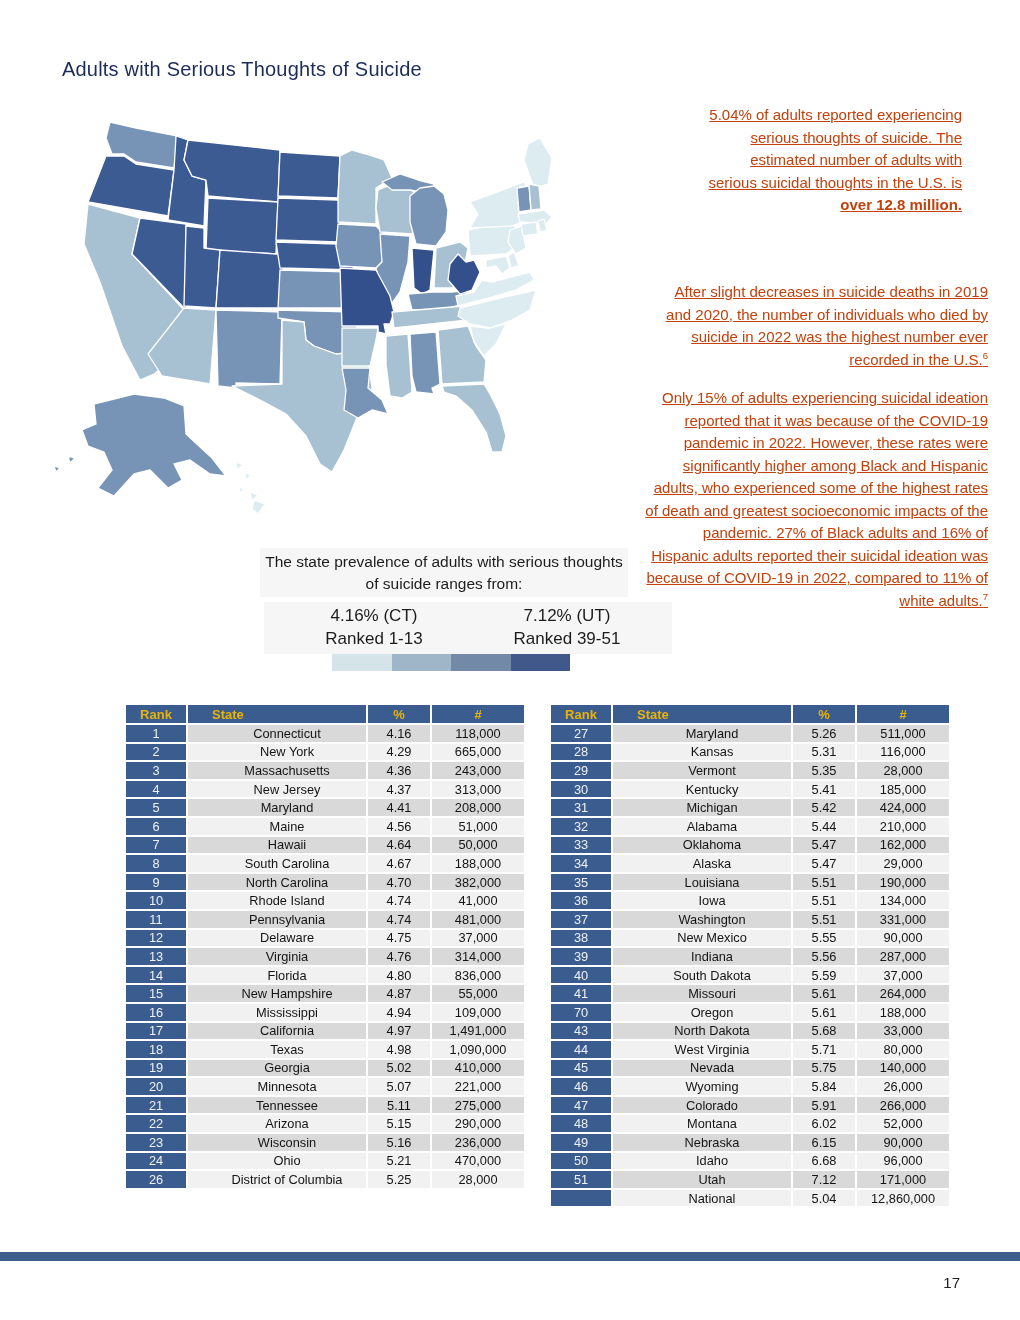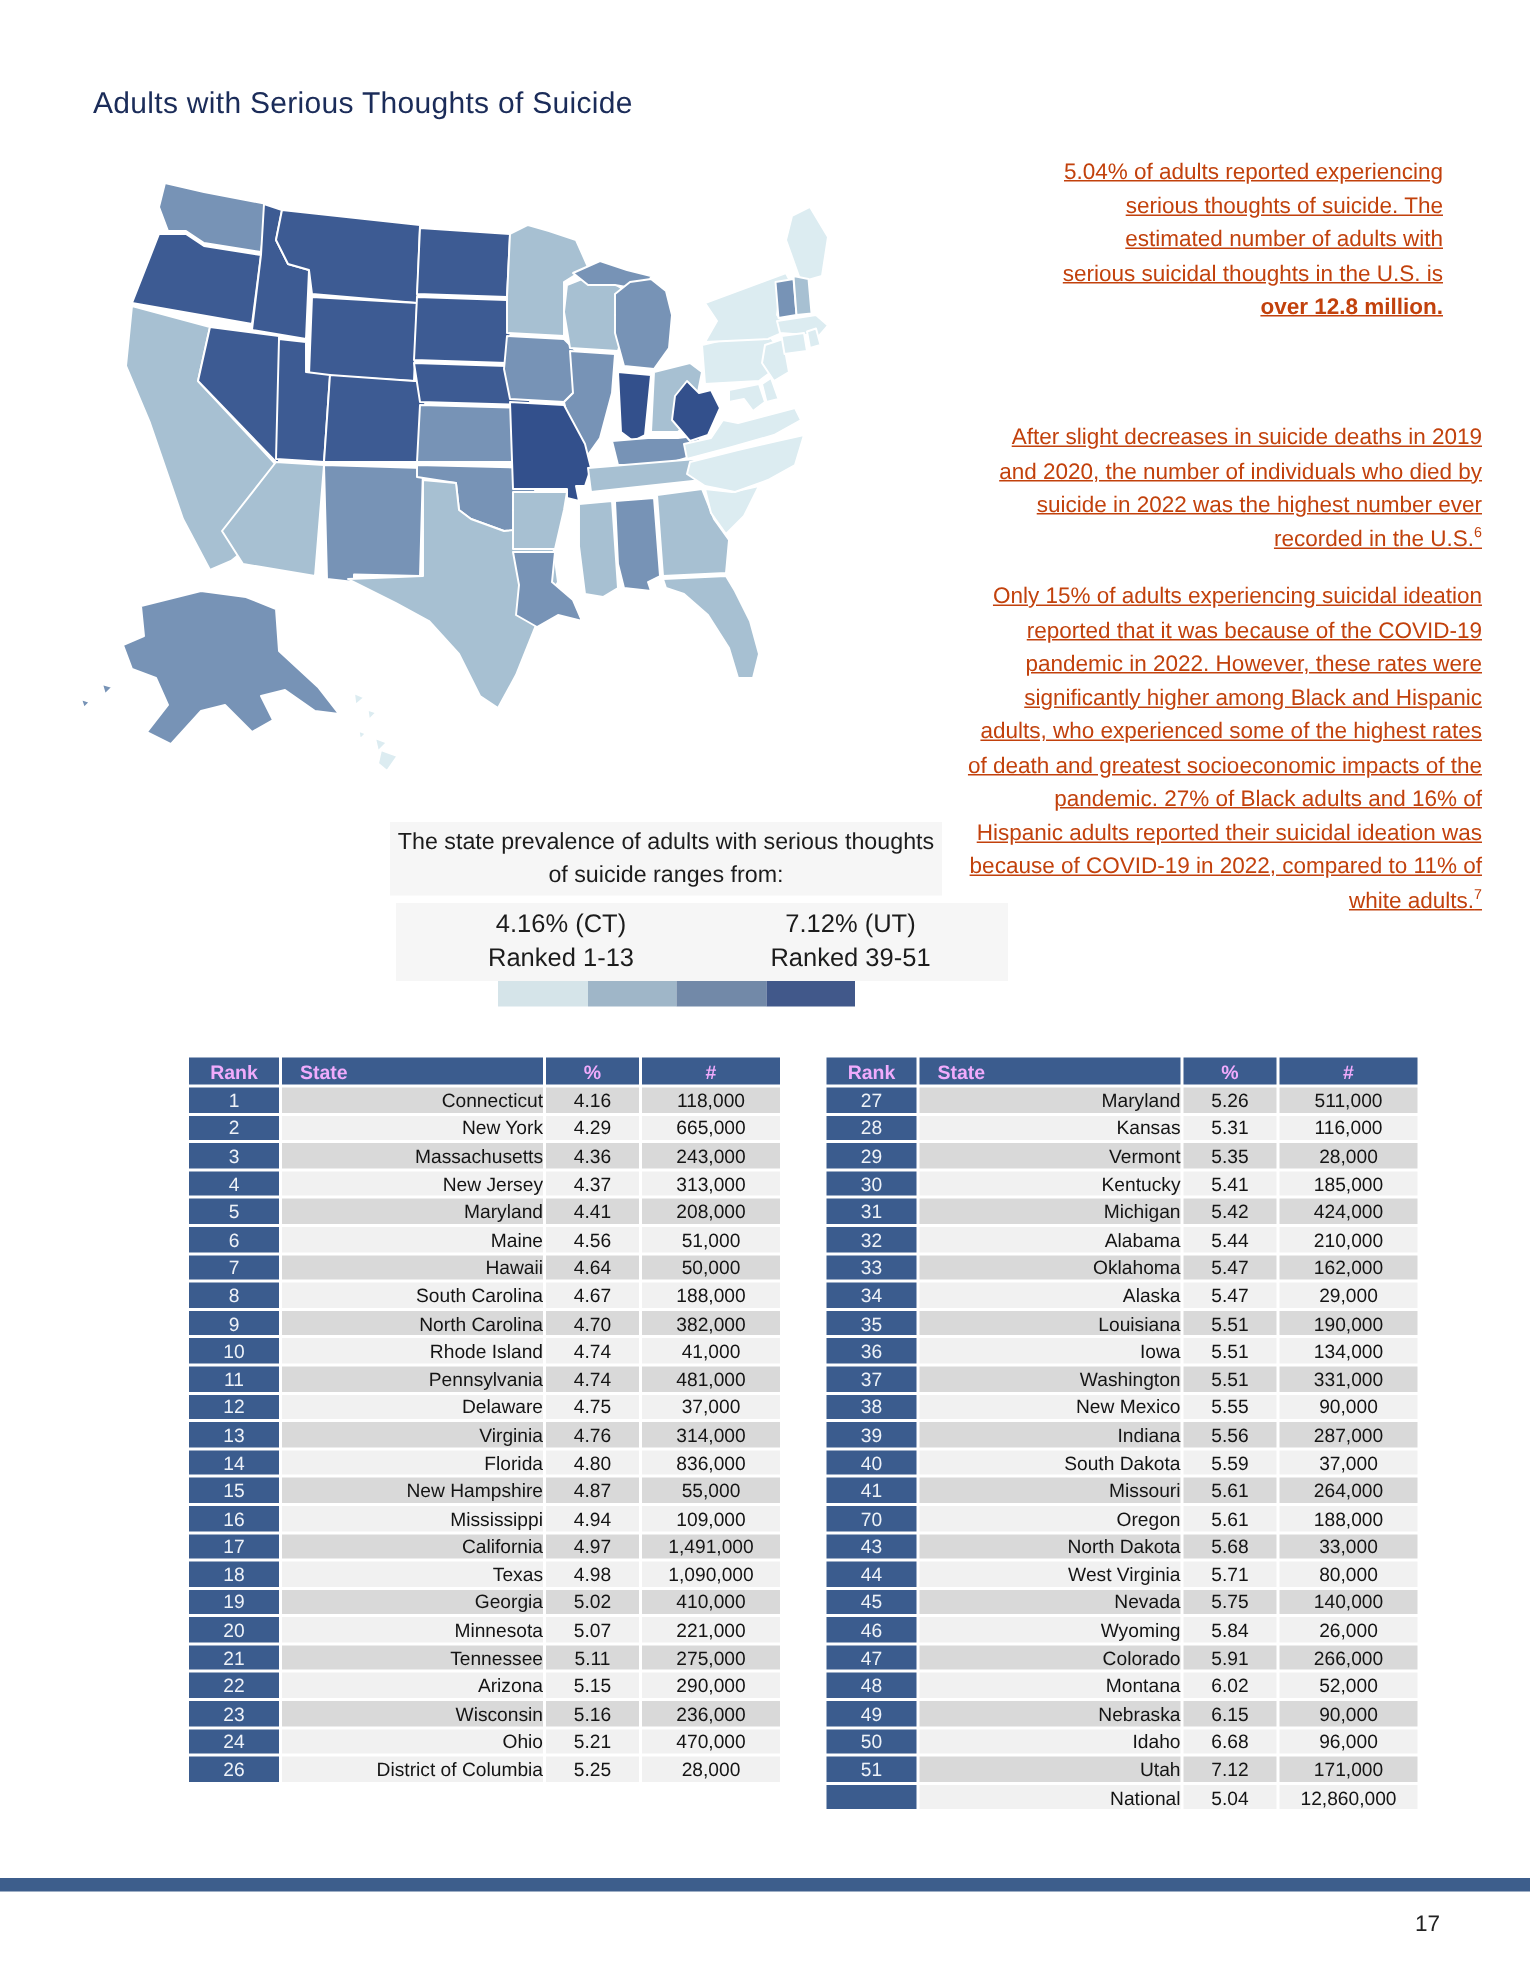--- a/index.html
+++ b/index.html
@@ -18,25 +18,25 @@
         font-size:15.5px;line-height:1.4;background:#f6f6f6;padding:3px 2px;}
   .range-block{position:absolute;top:602px;text-align:center;font-size:17px;line-height:1.35;
         background:#f6f6f6;padding:3px 0;}
   .range-low{left:264px;width:220px;}
   .range-high{left:462px;width:210px;}
   .colorbar{position:absolute;left:332px;top:654px;display:flex;}
   .colorbar .seg{width:59.5px;height:17px;}
   table.rank-table{position:absolute;top:703px;border-collapse:separate;border-spacing:2px;}
   .t-left{left:124px;}
   .t-right{left:549px;}
-  table.rank-table th{background:#3b5c8e;color:#f0abfc;font-weight:bold;font-size:13px;
+  table.rank-table th{background:#3b5c8e;color:#eab308;font-weight:bold;font-size:13px;
         height:18px;padding:0;text-align:center;}
-  table.rank-table th.c1{text-align:left;padding-left:12px;}
+  table.rank-table th.c1{text-align:left;padding-left:24px;}
   table.rank-table td{font-size:12.8px;height:16.6px;padding:0;text-align:center;color:#141414;}
-  table.rank-table td.state{text-align:right;padding-left:20px;margin-top:17px;}
+  table.rank-table td.state{text-align:center;padding-left:20px;margin-top:17px;}
   table.rank-table td.rank{background:#3b5c8e;color:#eef2f8;}
   table.rank-table tr.odd  td.val{background:#d9d9d9;}
   table.rank-table tr.even td.val{background:#f1f1f1;}
   .c0{width:60px;min-width:60px;}
   .c1{width:154px;min-width:154px;}
   .c2{width:62px;min-width:62px;}
   .c3{width:92px;min-width:92px;}
   .footer-bar{position:absolute;left:0;top:1252px;width:1020px;height:9px;background:#3d5e8c;}
   .page-num{position:absolute;top:1274px;right:60px;font-size:15px;color:#222;}
 </style>

